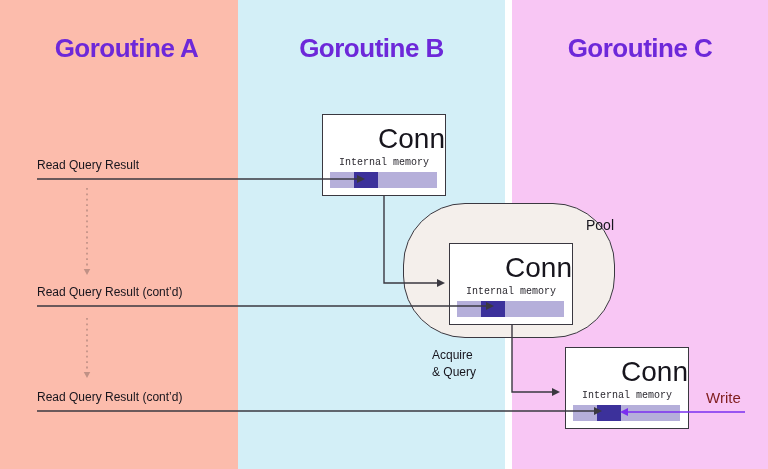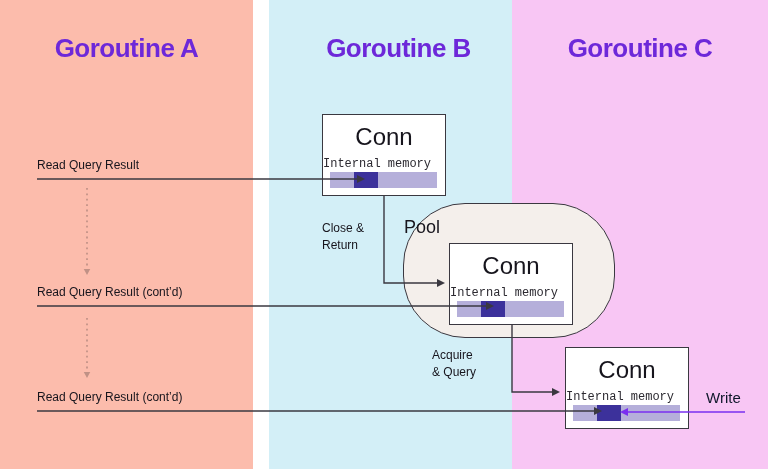--- a/index.html
+++ b/index.html
@@ -3,55 +3,55 @@
 <meta charset="utf-8">
 <style>
   html,body{margin:0;padding:0;background:#fff;}
   .canvas{
     position:relative;width:768px;height:469px;overflow:hidden;
     font-family:"Liberation Sans",sans-serif;color:#17151d;
   }
   
   .lane{position:absolute;top:0;height:469px;}
   .lane-a{left:0;width:253px;}
-  .lane-b{left:269px;width:259px;}
+  .lane-b{left:238px;width:259px;padding-left:8px;}
   .lane-c{left:512px;width:256px;}
   .lane-title{
     position:absolute;top:33px;left:0;width:100%;text-align:center;
     font-size:26px;font-weight:700;letter-spacing:-0.5px;color:#6d28d9;
   }
   
   .pool{
     position:absolute;left:403px;top:203px;width:212px;height:135px;
     border:1.5px solid #3a3840;border-radius:62px;box-sizing:border-box;
   }
-  .pool-title{position:absolute;top:13px;left:0;width:100%;text-align:left;font-size:18px;}
+  .pool-title{position:absolute;top:13px;left:0;width:100%;text-align:right;font-size:14px;}
   
   .conn{
     position:absolute;width:124px;height:82px;background:#ffffff;
     border:1.4px solid #3a3840;box-sizing:border-box;
   }
   .conn-b{left:322px;top:114px;}
   .conn-pool{left:449px;top:243px;}
   .conn-c{left:565px;top:347px;}
-  .conn-title{position:absolute;top:8px;left:0;width:100%;text-align:center;font-size:24px;}
+  .conn-title{position:absolute;top:8px;left:0;width:100%;text-align:right;font-size:28px;}
   .mem-label{
-    position:absolute;top:42px;left:0;width:100%;text-align:left;
-    font-family:"Liberation Mono","DejaVu Sans Mono",monospace;font-size:12px;color:#2b2930;
+    position:absolute;top:42px;left:0;width:100%;text-align:center;
+    font-family:"Liberation Mono","DejaVu Sans Mono",monospace;font-size:10px;color:#2b2930;
   }
   .mem-bar{position:absolute;left:7px;top:57px;width:107px;height:16px;}
   .mem-seg{position:absolute;left:24px;top:0;width:24px;height:100%;}
   
   .flow-label{position:absolute;font-size:12px;color:#17151d;white-space:pre-line;line-height:17px;}
   .lbl-read1{left:37px;top:157px;}
   .lbl-read2{left:37px;top:284px;}
   .lbl-read3{left:37px;top:389px;}
   .lbl-close{left:322px;top:220px;}
   .lbl-acquire{left:432px;top:347px;}
-  .lbl-write{left:706px;top:389px;font-size:15px;color:#0f172a;}
+  .lbl-write{left:706px;top:389px;font-size:15px;color:#7f1d1d;}
   
   .overlay{position:absolute;left:0;top:0;z-index:10;pointer-events:none;}
   .wire{fill:none;stroke:#3a3840;stroke-width:1.4;}
   .wire-purple{stroke:#7a2ff0;}
   .wire-dotted{fill:none;stroke:#c09186;stroke-width:1.7;stroke-dasharray:1.8 3.6;}
 </style>
 </head>
 <body>
 
 <div class="canvas">
@@ -90,22 +90,20 @@
     <div class="conn-title">Conn</div>
     <div class="mem-label">Internal memory</div>
     <div class="mem-bar" style="background-color: rgb(181, 175, 218);">
       <div class="mem-seg" style="background-color: rgb(60, 49, 155);"></div>
     </div>
   </div>
 
   <div class="flow-label lbl-read1">Read Query Result</div>
   <div class="flow-label lbl-read2">Read Query Result (cont’d)</div>
   <div class="flow-label lbl-read3">Read Query Result (cont’d)</div>
-  <div class="flow-label lbl-close">Close &amp;
-Return</div>
   <div class="flow-label lbl-acquire">Acquire
 &amp; Query</div>
   <div class="flow-label lbl-write">Write</div>
 
   <svg class="overlay" width="768" height="469" viewBox="0 0 768 469" xmlns="http://www.w3.org/2000/svg">
     <defs>
       <marker id="arrowDark" markerUnits="userSpaceOnUse" markerWidth="9" markerHeight="9" refX="1" refY="4" orient="auto">
         <path d="M0,0 L8,4 L0,8 Z" fill="#3a3840"></path>
       </marker>
       <marker id="arrowPurple" markerUnits="userSpaceOnUse" markerWidth="9" markerHeight="9" refX="1" refY="4" orient="auto">

